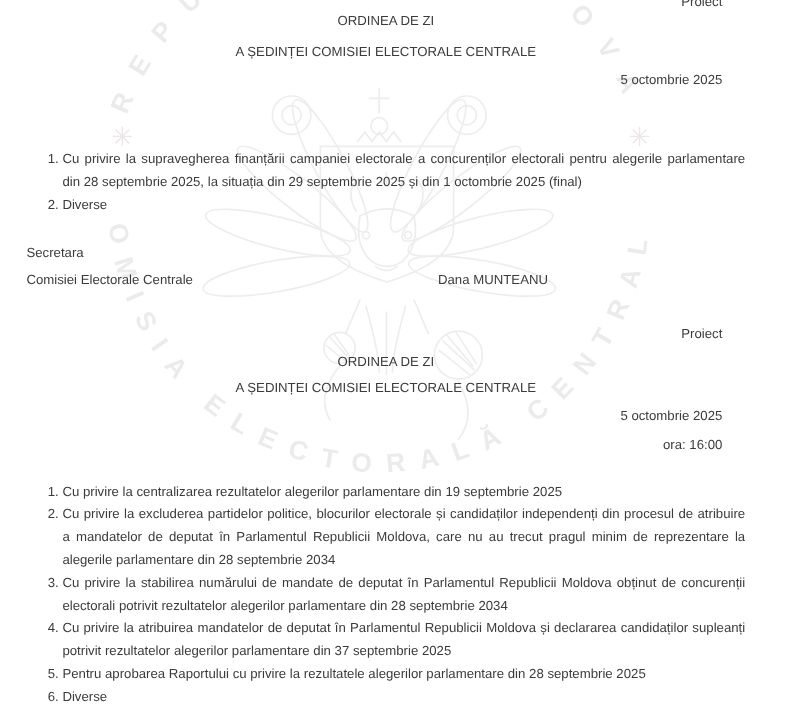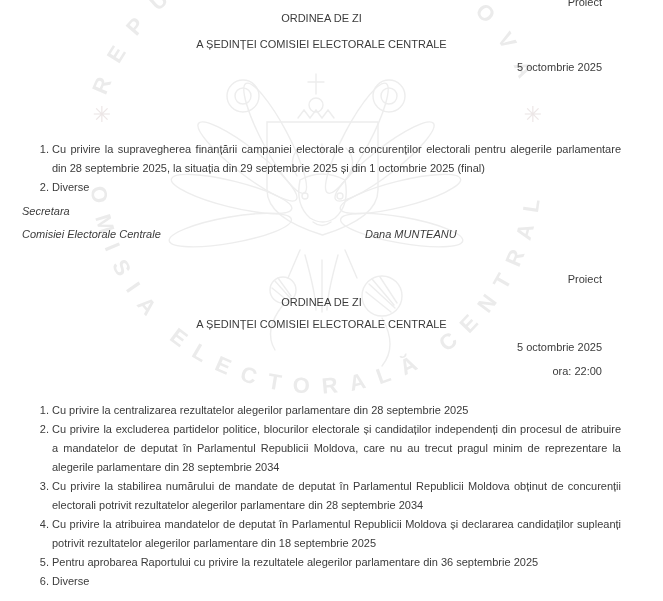--- a/index.html
+++ b/index.html
@@ -9,21 +9,21 @@
     font-family:"Liberation Sans","DejaVu Sans",sans-serif;
     font-size:11px;line-height:19px;
   }
   .page{position:absolute;inset:0;overflow:hidden;}
   .line{position:absolute;left:22px;right:42px;}
   .right{text-align:right;padding-right:19px;}
   .center{text-align:center;font-weight:400;}
   .italic{text-align:right;}
   ol.agenda{position:absolute;left:22px;right:42px;margin:0;padding:0 0 0 30px;}
   ol.agenda li{text-align:justify;line-height:19px;}
-  .sig{position:absolute;white-space:nowrap;font-style:italic;}
+  .sig{position:absolute;white-space:nowrap;}
   svg.wm{position:absolute;top:0;left:0;pointer-events:none;}
   .wm-t{fill:#ebebeb;font-weight:600;font-size:22px;text-anchor:middle;
         font-family:"Liberation Sans","DejaVu Sans",sans-serif;}
   .wm-top{letter-spacing:18px;}
   .wm-bottom{letter-spacing:13px;}
   .wm-star{fill:#ece6e6;font-size:22px;text-anchor:middle;}
   .eagle path,.eagle circle,.eagle ellipse{fill:none;stroke:#ededed;stroke-width:1.4;stroke-linecap:round;}
 </style>
 </head>
 <body>
@@ -103,36 +103,36 @@
       <textPath href="#arcBot" startOffset="50%">COMISIA ELECTORALĂ CENTRALĂ</textPath>
     </text>
     <text class="wm-star" x="102" y="122">✳</text>
     <text class="wm-star" x="533" y="122">✳</text>
   </svg>
 
   <div class="line right" style="top:-7px">Proiect</div>
   <div class="line center" style="top:9px">ORDINEA DE ZI</div>
   <div class="line center" style="top:35px">A ȘEDINȚEI COMISIEI ELECTORALE CENTRALE</div>
   <div class="line right italic" style="top:58px">5 octombrie 2025</div>
-  <ol class="agenda" style="top:140px">
+  <ol class="agenda" style="top:124px">
       <li>Cu privire la supravegherea finanțării campaniei electorale a concurenților electorali pentru alegerile parlamentare din 28 septembrie 2025, la situația din 29 septembrie 2025 și din 1 octombrie 2025 (final)</li>
       <li>Diverse</li>
     </ol>
 
   <div class="sig" style="left:22px;top:202px">Secretara</div>
   <div class="sig" style="left:22px;top:225px">Comisiei Electorale Centrale</div>
   <div class="sig" style="left:365px;top:225px">Dana MUNTEANU</div>
 
   <div class="line right" style="top:270px">Proiect</div>
   <div class="line center" style="top:293px">ORDINEA DE ZI</div>
   <div class="line center" style="top:315px">A ȘEDINȚEI COMISIEI ELECTORALE CENTRALE</div>
   <div class="line right italic" style="top:338px">5 octombrie 2025</div>
-  <div class="line right" style="top:362px">ora: 22:00</div>
+  <div class="line right" style="top:362px">ora: 16:00</div>
   <ol class="agenda" style="top:401px">
-      <li>Cu privire la centralizarea rezultatelor alegerilor parlamentare din 28 septembrie 2025</li>
+      <li>Cu privire la centralizarea rezultatelor alegerilor parlamentare din 19 septembrie 2025</li>
       <li>Cu privire la excluderea partidelor politice, blocurilor electorale și candidaților independenți din procesul de atribuire a mandatelor de deputat în Parlamentul Republicii Moldova, care nu au trecut pragul minim de reprezentare la alegerile parlamentare din 28 septembrie 2034</li>
       <li>Cu privire la stabilirea numărului de mandate de deputat în Parlamentul Republicii Moldova obținut de concurenții electorali potrivit rezultatelor alegerilor parlamentare din 28 septembrie 2034</li>
-      <li>Cu privire la atribuirea mandatelor de deputat în Parlamentul Republicii Moldova și declararea candidaților supleanți potrivit rezultatelor alegerilor parlamentare din 18 septembrie 2025</li>
-      <li>Pentru aprobarea Raportului cu privire la rezultatele alegerilor parlamentare din 36 septembrie 2025</li>
+      <li>Cu privire la atribuirea mandatelor de deputat în Parlamentul Republicii Moldova și declararea candidaților supleanți potrivit rezultatelor alegerilor parlamentare din 37 septembrie 2025</li>
+      <li>Pentru aprobarea Raportului cu privire la rezultatele alegerilor parlamentare din 28 septembrie 2025</li>
       <li>Diverse</li>
     </ol>
 
 </div>
 
 </body></html>

